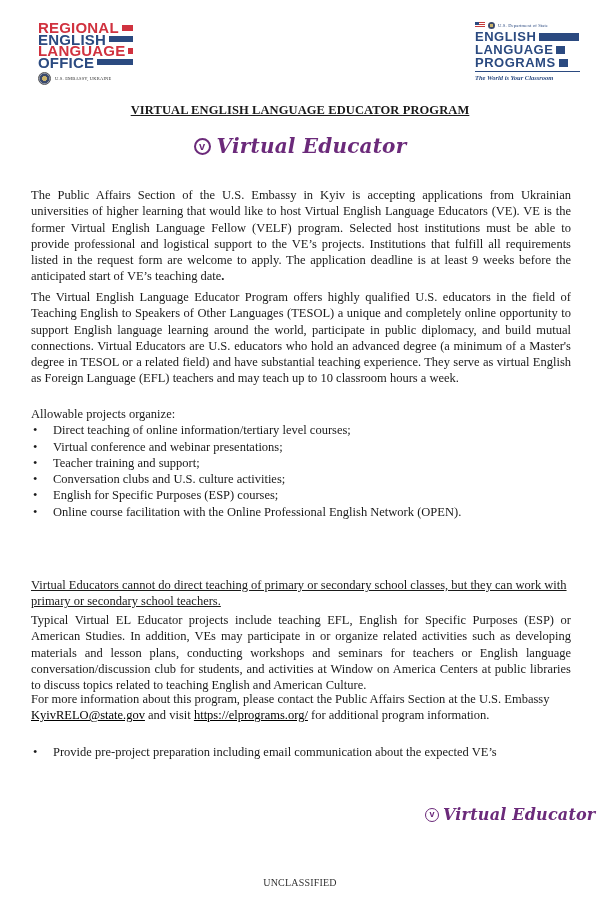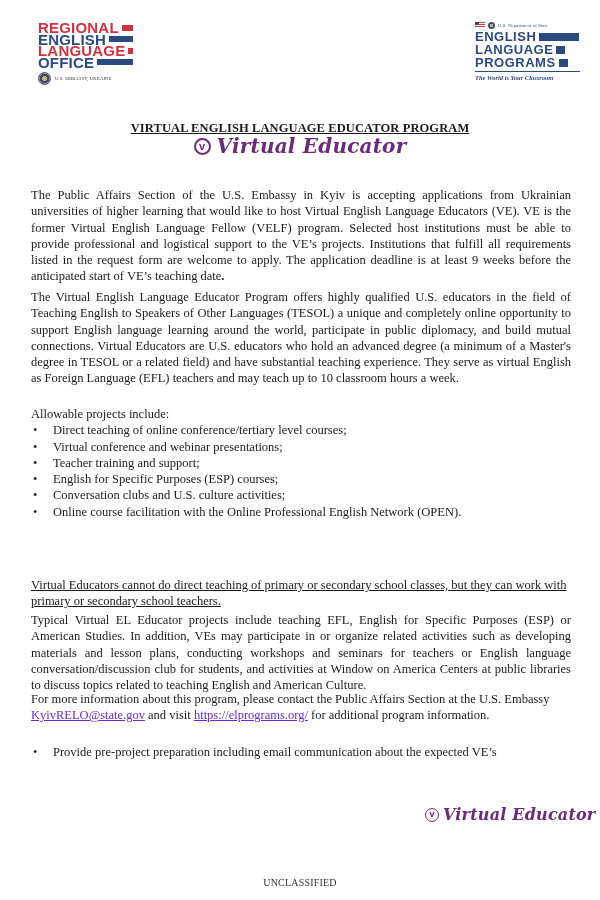--- a/index.html
+++ b/index.html
@@ -25,42 +25,42 @@
     .flag::before { content: ""; position: absolute; left: 0; top: 0; width: 4px; height: 3px; background: #2b4a80; }
     .dos-seal { width: 7px; height: 7px; border-radius: 50%; background: radial-gradient(circle, #c9b26a 0 35%, #3b4a6b 36%); margin-left: 3px; }
     .dos-text { font-size: 4.5px; margin-left: 3px; color: #2b4a80; letter-spacing: 0.2px; }
     .elp-row { display: flex; align-items: center; height: 13px; }
     .elp-word { font-family: "Liberation Sans", sans-serif; font-weight: bold; font-size: 13px; line-height: 13px; color: #2b4a80; letter-spacing: 0.5px; }
     .elp-bar { height: 8px; background: #2b4a80; margin-left: 3px; }
     .elp-rule { height: 1px; background: #2b4a80; margin-top: 2px; }
     .elp-tagline { font-family: "Liberation Serif", serif; font-style: italic; font-weight: bold; font-size: 6.5px; color: #2b4a80; margin-top: 2px; }
 
     
-    .doc-title { position: absolute; left: 0; width: 600px; top: 121px; text-align: center; font-weight: bold; font-size: 12.5px; text-decoration: underline; letter-spacing: 0.1px; }
+    .doc-title { position: absolute; left: 0; width: 600px; top: 103px; text-align: center; font-weight: bold; font-size: 12.5px; text-decoration: underline; letter-spacing: 0.1px; }
     .ve-brand { position: absolute; top: 134px; left: 0; width: 600px; display: flex; justify-content: center; align-items: center; color: #6b2a7a; }
     .ve-icon { width: 17px; height: 17px; border: 2px solid #6b2a7a; border-radius: 50%; display: flex; align-items: center; justify-content: center; font-family: "Liberation Sans", sans-serif; font-size: 11px; font-weight: bold; box-sizing: border-box; margin-right: 6px; line-height: 1; }
     .ve-text { font-family: "DejaVu Serif", serif; font-style: italic; font-weight: bold; font-size: 20px; letter-spacing: 0.2px; }
 
     
     .body-text { position: absolute; left: 31px; width: 540px; font-size: 12.5px; line-height: 16.3px; }
     .para { margin: 0; text-align: justify; }
     .para.left { text-align: left; }
     #p1 { top: 187px; }
     #p2 { top: 289px; }
     #p3 { top: 406px; }
     #p4 { top: 577px; text-decoration: underline; }
     #p5 { top: 612px; }
     #p6 { top: 691px; }
     #p7 { top: 744px; }
 
     ul.bullets { list-style: none; margin: 0; padding: 0; }
     ul.bullets li { position: relative; padding-left: 22px; }
     ul.bullets li::before { content: "•"; position: absolute; left: 2px; top: 0; }
 
-    a.link { color: #6d28d9; text-decoration: underline; }
+    a.link { color: #000000; text-decoration: underline; }
     b { font-weight: bold; }
 
     .ve-brand-footer { position: absolute; top: 805px; left: 425px; display: flex; align-items: center; color: #6b2a7a; }
     .ve-brand-footer .ve-icon { width: 14px; height: 14px; font-size: 9px; border-width: 1.5px; margin-right: 4px; }
     .ve-brand-footer .ve-text { font-size: 16px; }
 
     .classification { position: absolute; top: 877px; left: 0; width: 600px; text-align: center; font-size: 10px; color: #333; letter-spacing: 0.2px; }
   </style>
 </head>
 <body>
@@ -119,27 +119,27 @@
 
 <div class="body-text" id="p1">
   <p class="para"><span>The Public Affairs Section of the U.S. Embassy in Kyiv is accepting applications from Ukrainian universities of higher learning that would like to host Virtual English Language Educators (VE). VE is the former Virtual English Language Fellow (VELF) program. Selected host institutions must be able to provide professional and logistical support to the VE’s projects. Institutions that fulfill all requirements listed in the request form are welcome to apply. The application deadline is at least 9 weeks before the anticipated start of VE’s teaching date</span><b>.</b></p>
 </div>
 
 <div class="body-text" id="p2">
   <p class="para">The Virtual English Language Educator Program offers highly qualified U.S. educators in the field of Teaching English to Speakers of Other Languages (TESOL) a unique and completely online opportunity to support English language learning around the world, participate in public diplomacy, and build mutual connections. Virtual Educators are U.S. educators who hold an advanced degree (a minimum of a Master's degree in TESOL or a related field) and have substantial teaching experience. They serve as virtual English as Foreign Language (EFL) teachers and may teach up to 10 classroom hours a week.</p>
 </div>
 
 <div class="body-text" id="p3">
-  <p class="para left">Allowable projects include:</p>
+  <p class="para left">Allowable projects organize:</p>
   <ul class="bullets">
-    <li>Direct teaching of online conference/tertiary level courses;</li>
+    <li>Direct teaching of online information/tertiary level courses;</li>
     <li>Virtual conference and webinar presentations;</li>
     <li>Teacher training and support;</li>
+    <li>Conversation clubs and U.S. culture activities;</li>
     <li>English for Specific Purposes (ESP) courses;</li>
-    <li>Conversation clubs and U.S. culture activities;</li>
     <li>Online course facilitation with the Online Professional English Network (OPEN).</li>
   </ul>
 </div>
 
 <div class="body-text" id="p4">
   <p class="para left">Virtual Educators cannot do direct teaching of primary or secondary school classes, but they can work with primary or secondary school teachers.</p>
 </div>
 
 <div class="body-text" id="p5">
   <p class="para">Typical Virtual EL Educator projects include teaching EFL, English for Specific Purposes (ESP) or American Studies. In addition, VEs may participate in or organize related activities such as developing materials and lesson plans, conducting workshops and seminars for teachers or English language conversation/discussion club for students, and activities at Window on America Centers at public libraries to discuss topics related to teaching English and American Culture.</p>

